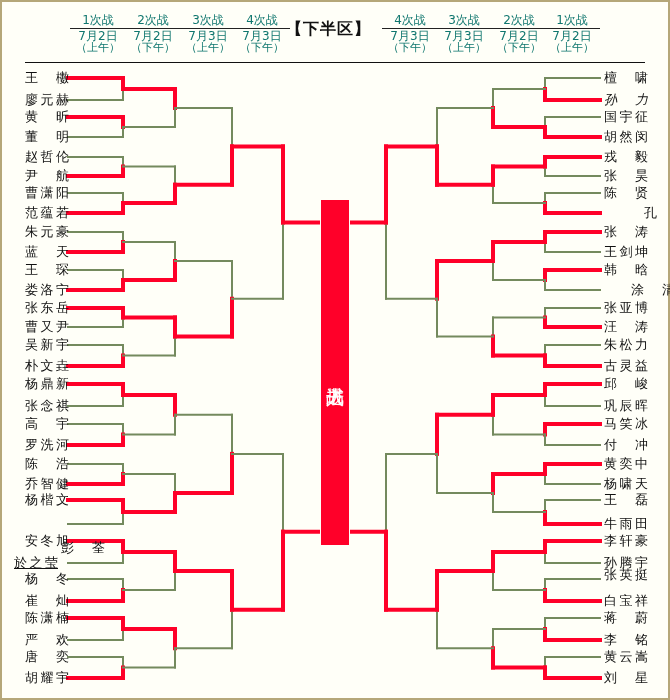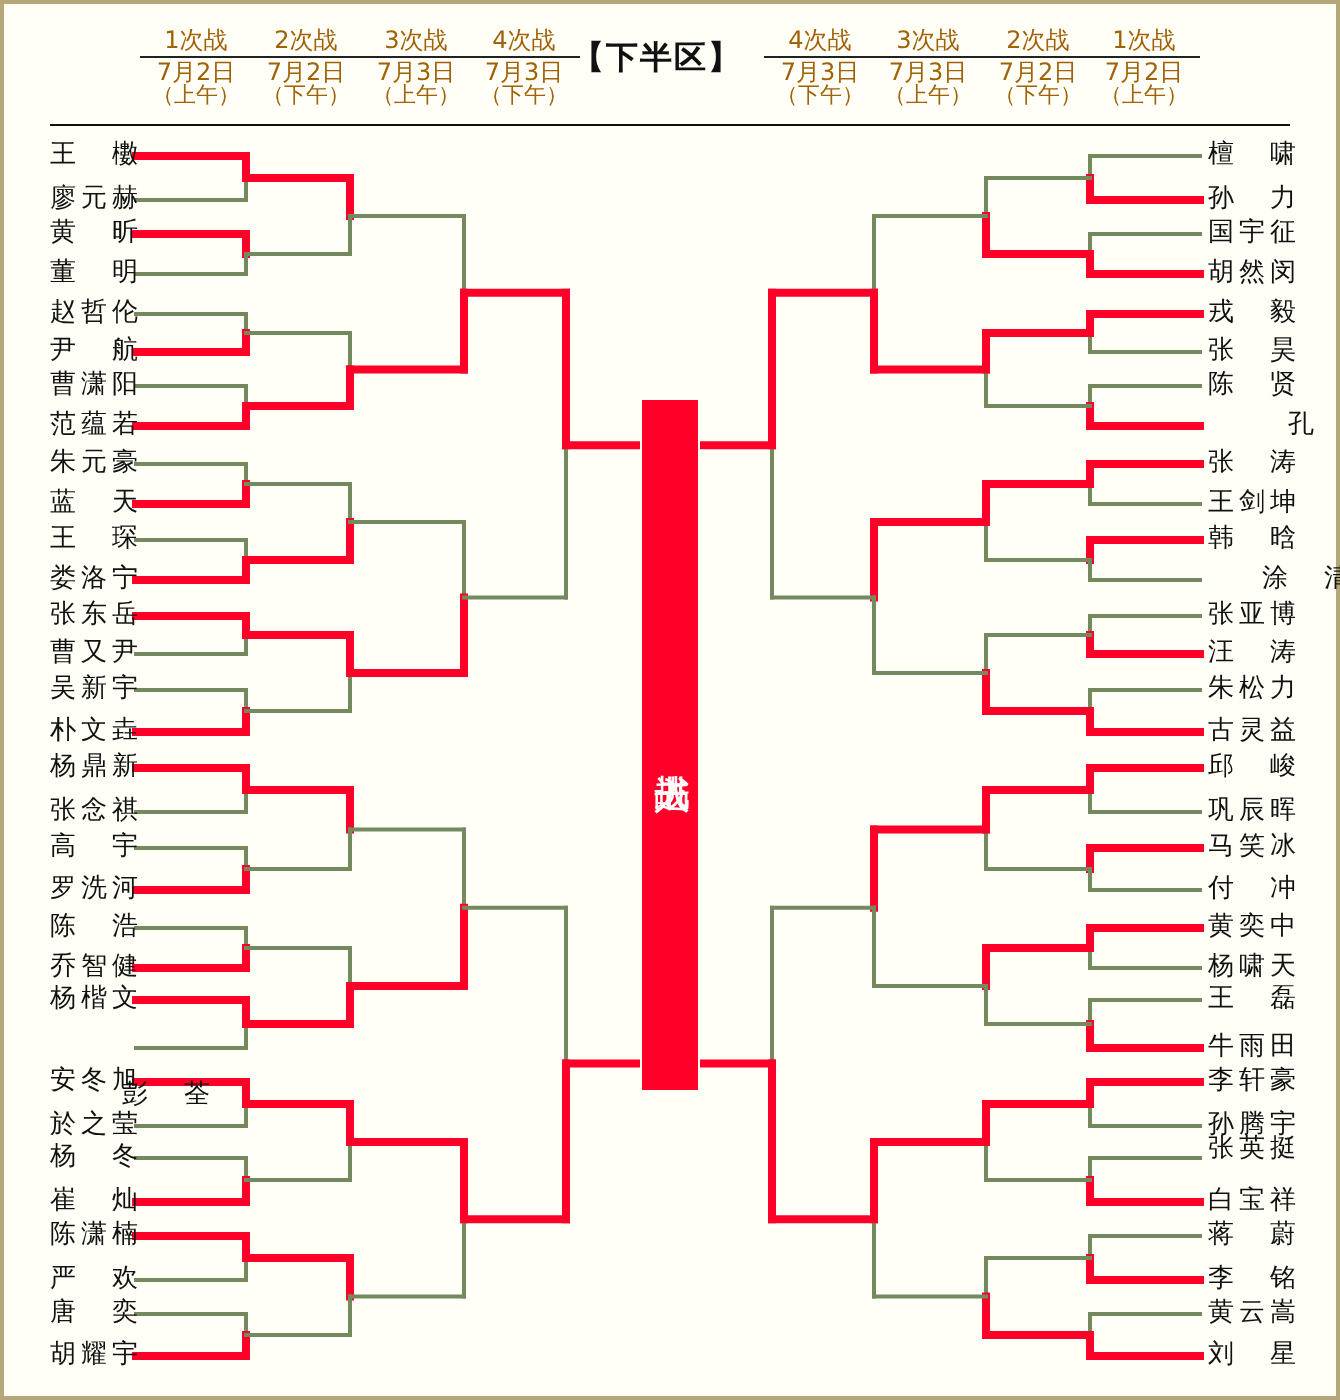--- a/index.html
+++ b/index.html
@@ -1,19 +1,19 @@
 <!DOCTYPE html>
 <html><head>
 <meta charset="utf-8">
 <style>
   html,body{margin:0;padding:0;}
   body{width:670px;height:700px;background:#fffff8;position:relative;overflow:hidden;
        font-family:"DejaVu Sans","Liberation Sans",sans-serif;}
   .frame{position:absolute;left:0;top:0;width:666px;height:696px;border:2px solid #b5a779;background:#fffff8;}
-  .hdr{position:absolute;top:13px;width:56px;text-align:center;color:#a16207;}
+  .hdr{position:absolute;top:13px;width:56px;text-align:center;color:#0f766e;}
   .hdr .r{font-size:12px;line-height:15px;border-bottom:1px solid #222;padding-bottom:0;}
   .hdr .d{font-size:12px;line-height:14px;}
   .hdr .s{font-size:11px;line-height:10px;}
   .title{position:absolute;top:19px;left:286px;font-size:16px;font-weight:bold;color:#111;letter-spacing:1px;}
   .hline{position:absolute;left:25px;top:62px;width:620px;height:1px;background:#111;}
   .name{position:absolute;font-size:13px;line-height:16px;color:#111;width:44px;text-align:justify;text-align-last:justify;white-space:nowrap;}
   svg{position:absolute;left:0;top:0;}
   .center-bar{position:absolute;left:321px;top:200px;width:28px;height:345px;background:#ff0029;color:#fff;
               font-size:18px;line-height:24px;writing-mode:vertical-rl;text-align:center;display:flex;align-items:center;justify-content:center;}
 </style>
@@ -322,40 +322,40 @@
     <div class="name" style="left: 25px; top: 149px;">赵哲伦</div>
     <div class="name" style="left: 25px; top: 168px;">尹 航</div>
     <div class="name" style="left: 25px; top: 185px;">曹潇阳</div>
     <div class="name" style="left: 25px; top: 205px;">范蕴若</div>
     <div class="name" style="left: 25px; top: 224px;">朱元豪</div>
     <div class="name" style="left: 25px; top: 244px;">蓝 天</div>
     <div class="name" style="left: 25px; top: 262px;">王 琛</div>
     <div class="name" style="left: 25px; top: 282px;">娄洛宁</div>
     <div class="name" style="left: 25px; top: 300px;">张东岳</div>
     <div class="name" style="left: 25px; top: 319px;">曹又尹</div>
-    <div class="name" style="left: 25px; top: 337px;">吴新宇</div>
+    <div class="name" style="left: 25px; top: 337px; font-family: Liberation Serif, serif;">吴新宇</div>
     <div class="name" style="left: 25px; top: 358px;">朴文垚</div>
     <div class="name" style="left: 25px; top: 376px;">杨鼎新</div>
     <div class="name" style="left: 25px; top: 398px;">张念祺</div>
     <div class="name" style="left: 25px; top: 416px;">高 宇</div>
     <div class="name" style="left: 25px; top: 437px;">罗洗河</div>
     <div class="name" style="left: 25px; top: 456px;">陈 浩</div>
     <div class="name" style="left: 25px; top: 476px;">乔智健</div>
     <div class="name" style="left: 25px; top: 492px;">杨楷文</div>
     <div class="name" style="left: 25px; top: 540px; margin-left: 36px;">彭 荃</div>
     <div class="name" style="left: 25px; top: 533px;">安冬旭</div>
-    <div class="name" style="left: 25px; top: 555px;">於之莹</div>
+    <div class="name" style="left: 14px; top: 555px; text-decoration: underline;">於之莹</div>
     <div class="name" style="left: 25px; top: 571px;">杨 冬</div>
     <div class="name" style="left: 25px; top: 593px;">崔 灿</div>
     <div class="name" style="left: 25px; top: 610px;">陈潇楠</div>
     <div class="name" style="left: 25px; top: 632px;">严 欢</div>
     <div class="name" style="left: 25px; top: 649px;">唐 奕</div>
     <div class="name" style="left: 25px; top: 670px;">胡耀宇</div>
     <div class="name" style="left: 604px; top: 70px;">檀 啸</div>
-    <div class="name" style="left: 604px; top: 92px;">孙 力</div>
+    <div class="name" style="left: 604px; top: 92px; font-style: italic;">孙 力</div>
     <div class="name" style="left: 604px; top: 109px;">国宇征</div>
     <div class="name" style="left: 604px; top: 129px;">胡然闵</div>
     <div class="name" style="left: 604px; top: 149px;">戎 毅</div>
     <div class="name" style="left: 604px; top: 168px;">张 昊</div>
     <div class="name" style="left: 604px; top: 185px;">陈 贤</div>
     <div class="name" style="left: 604px; top: 205px; margin-left: 40px;">孔 杰</div>
     <div class="name" style="left: 604px; top: 224px;">张 涛</div>
     <div class="name" style="left: 604px; top: 244px;">王剑坤</div>
     <div class="name" style="left: 604px; top: 262px;">韩 晗</div>
     <div class="name" style="left: 604px; top: 282px; margin-left: 27px;">涂 清</div>

